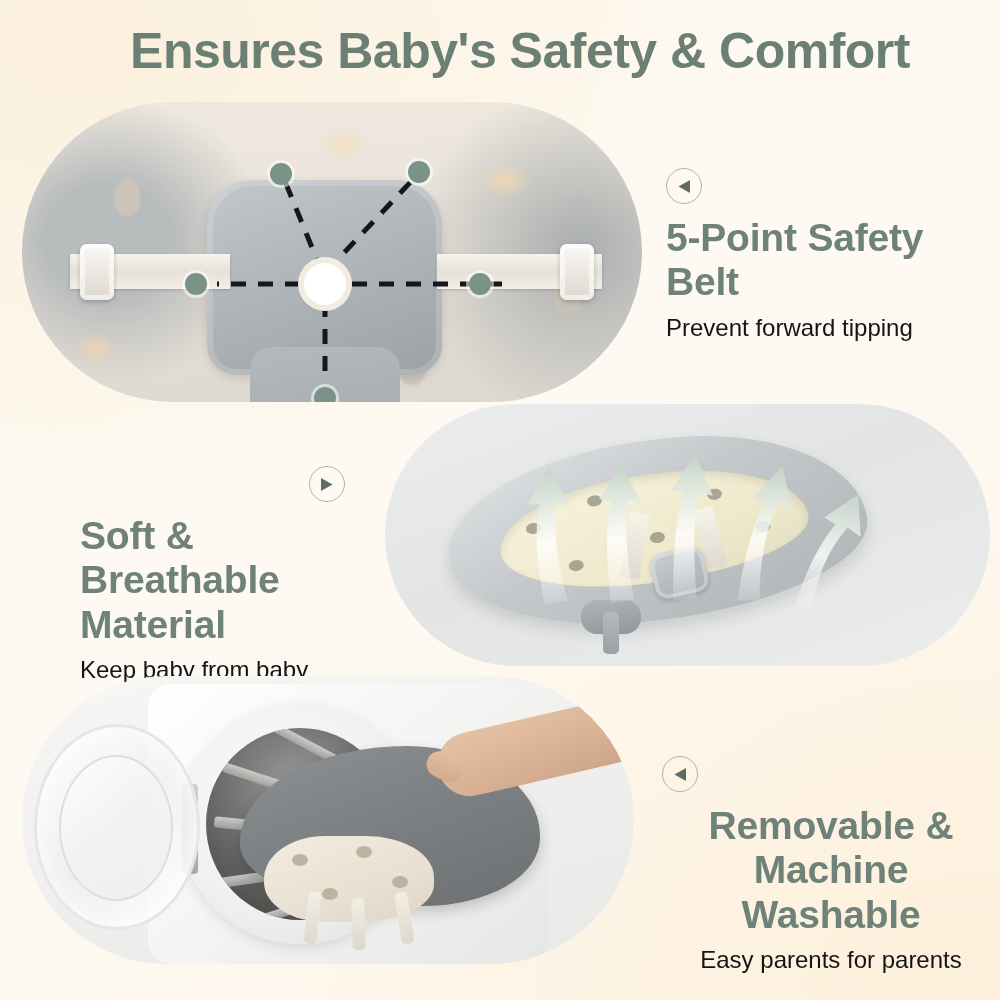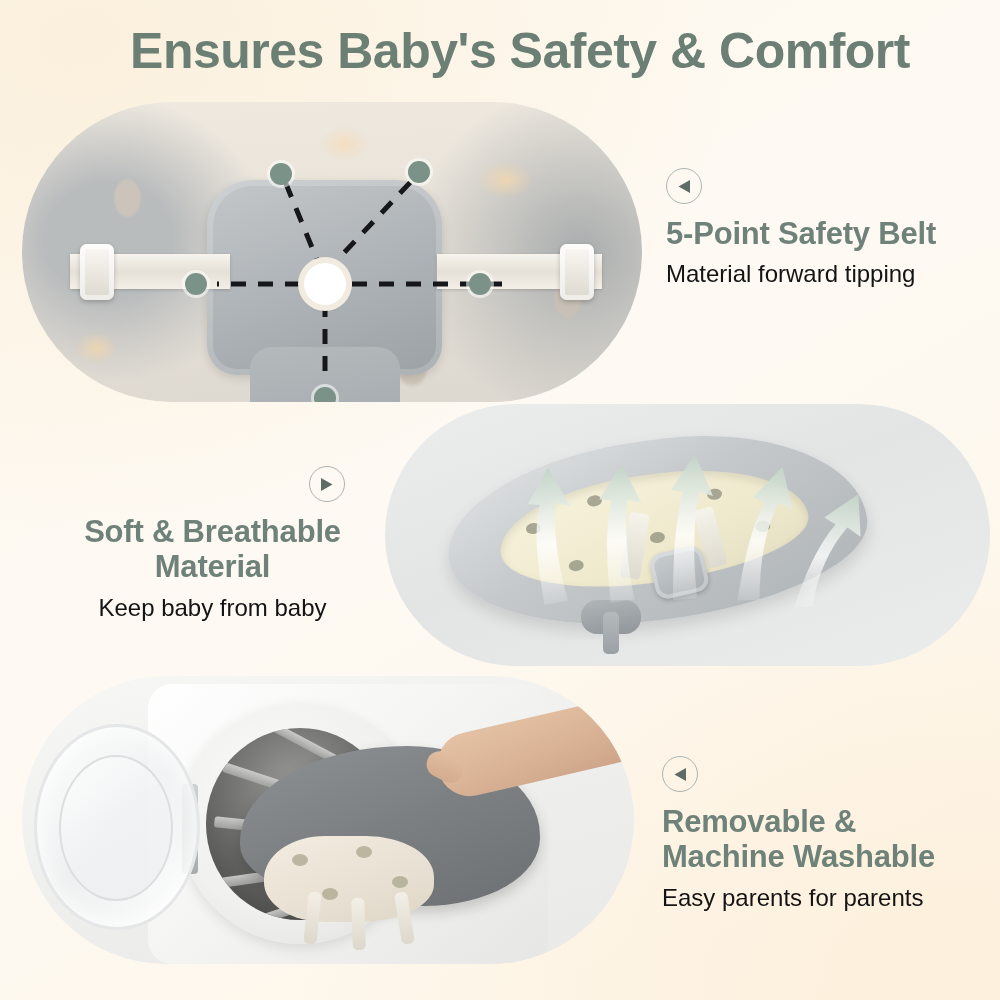--- a/index.html
+++ b/index.html
@@ -352,42 +352,42 @@
     height: 34px;
     border-radius: 50%;
     border: 1.6px solid #adb3b0;
     display: flex;
     align-items: center;
     justify-content: center;
     margin-bottom: 12px;
   }
   .feature-text .arrow-icon svg { display: block; }
   .feature-text .feature-title {
-    font-size: 31px;
+    font-size: 39px;
     font-weight: bold;
     color: #6f8279;
     line-height: 1.14;
     letter-spacing: -0.2px;
     margin-bottom: 9px;
     white-space: pre-line;
   }
   .feature-text .feature-sub {
     font-size: 24px;
     color: #141414;
     line-height: 1.2;
     white-space: pre-line;
   }
 
   #text-belt  { left: 666px; top: 168px; text-align: left; }
-  #text-wash  { left: 662px; top: 756px; text-align: left; }
+  #text-wash  { left: 662px; top: 756px; text-align: center; }
 
   #text-breathe {
     right: 655px;
     top: 466px;
-    text-align: center;
+    text-align: left;
     width: 265px;
   }
   #text-breathe .arrow-icon { margin-left: auto; }
 </style>
 </head>
 <body>
 
 <div id="page">
 
   <div class="page-title">Ensures Baby's Safety &amp; Comfort</div>
@@ -419,21 +419,21 @@
     <div class="harness-hub" style="left:282px; top:161px;"></div>
   </div>
 
   <div class="feature-text" id="text-belt">
     <div class="arrow-icon">
       <svg width="14" height="15" viewBox="0 0 14 15">
           <polygon points="13,1 13,14 1.5,7.5" fill="#5f6b66"></polygon>
         </svg>
     </div>
     <div class="feature-title">5-Point Safety Belt</div>
-    <div class="feature-sub">Material forward tipping</div>
+    <div class="feature-sub">Prevent forward tipping</div>
   </div>
 
   <div class="panel" id="panel-breathe">
     <div class="rocker-outer">
       <div class="rocker-inner">
         <div class="dot-print" style="left:28px;  top:34px;"></div>
         <div class="dot-print" style="left:92px;  top:14px;"></div>
         <div class="dot-print" style="left:150px; top:58px;"></div>
         <div class="dot-print" style="left:212px; top:22px;"></div>
         <div class="dot-print" style="left:256px; top:60px;"></div>

